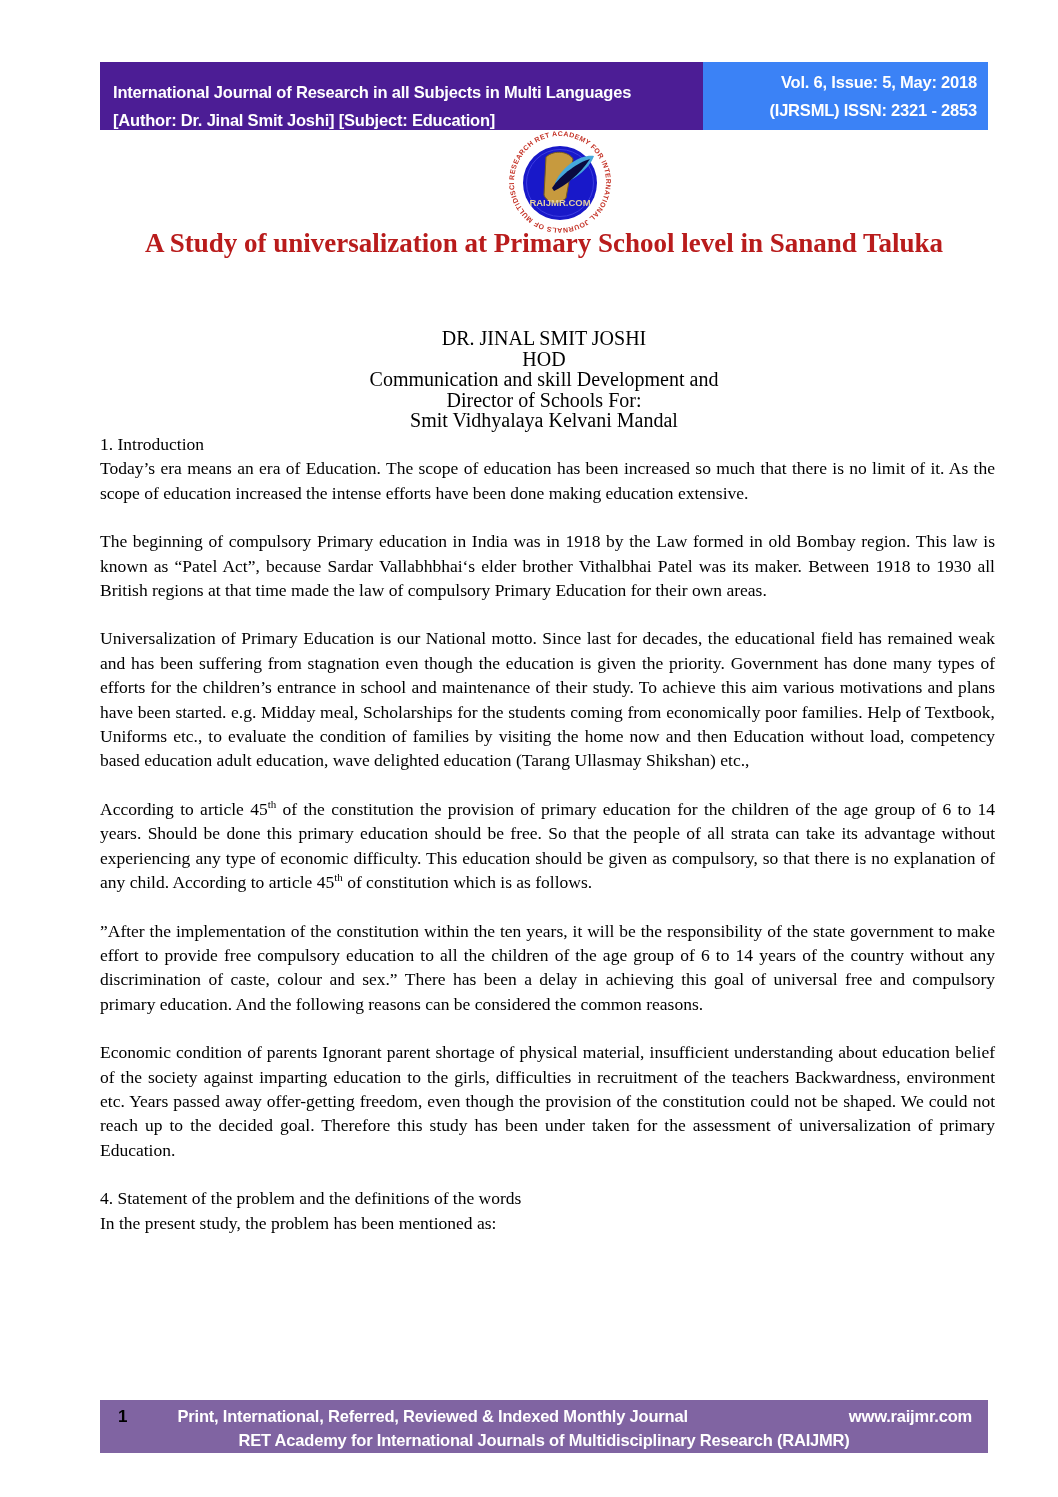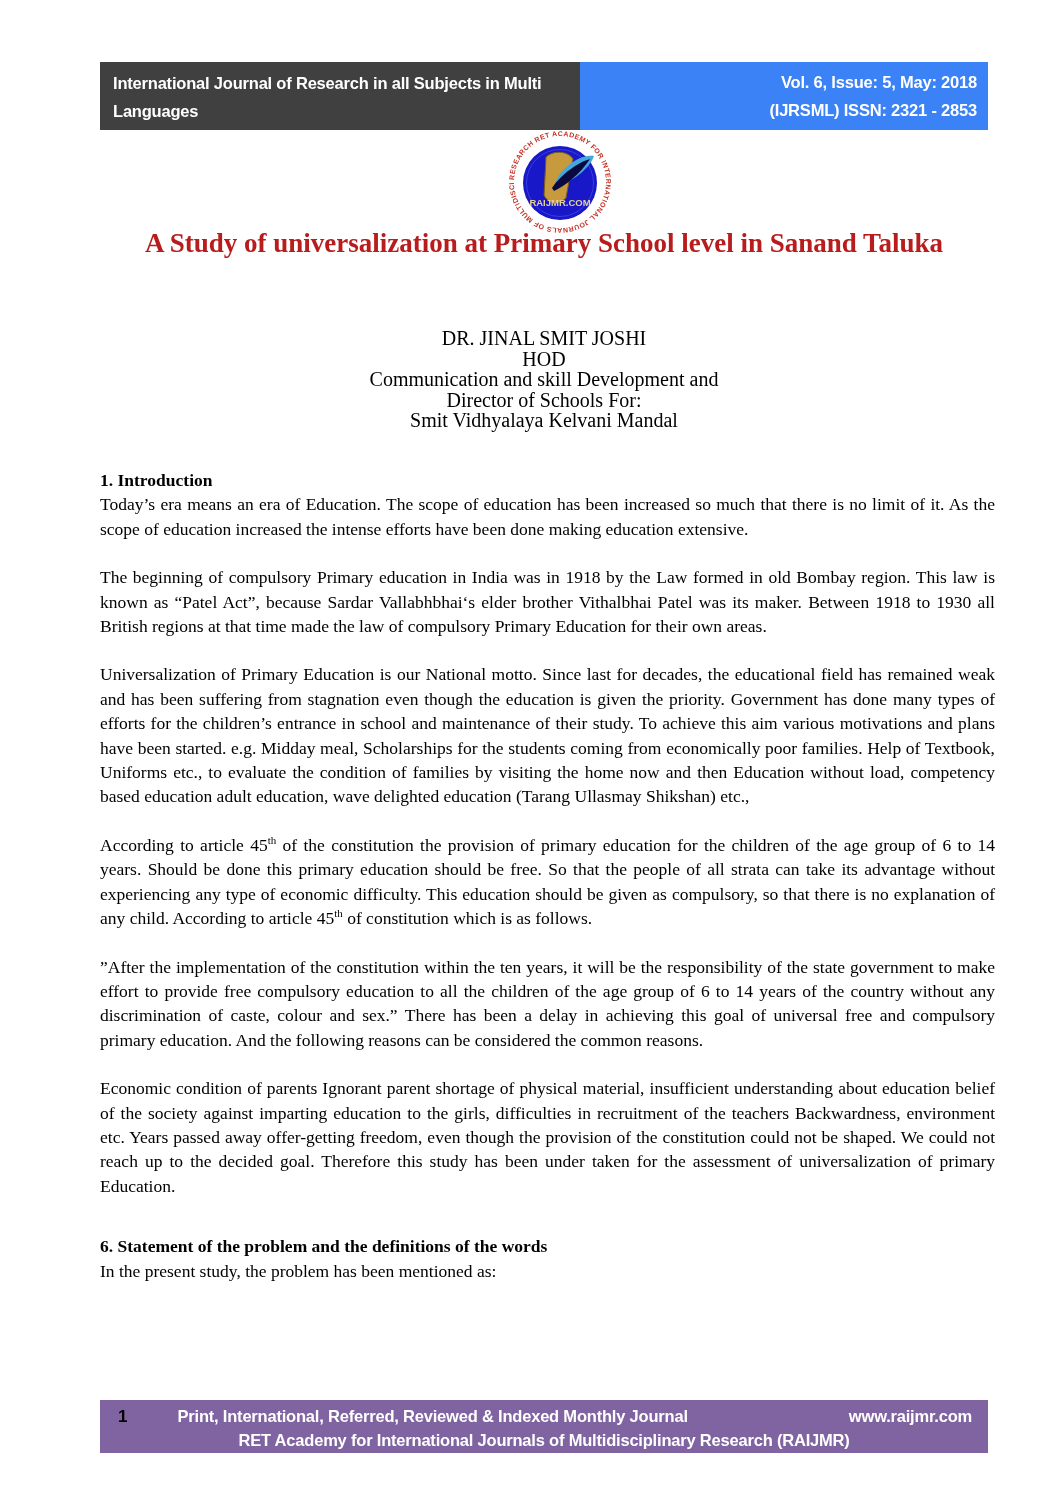--- a/index.html
+++ b/index.html
@@ -3,23 +3,23 @@
 <meta charset="utf-8">
 <style>
   html,body{margin:0;padding:0;}
   body{
     width:1058px;height:1497px;position:relative;background:#ffffff;
     font-family:"Liberation Serif",serif;color:#111111;overflow:hidden;
   }
   
   .header-bar{position:absolute;left:100px;top:62px;width:888px;height:68px;display:flex;}
   .header-left{
-    width:480px;background:#404040;color:#ffffff;box-sizing:border-box;
+    width:603px;background:#4c1d95;color:#ffffff;box-sizing:border-box;
     font-family:"Liberation Sans",sans-serif;font-weight:bold;font-size:16.5px;
-    padding:7px 0 0 13px;line-height:28px;letter-spacing:-0.2px;
+    padding:16px 0 0 13px;line-height:28px;letter-spacing:-0.2px;
   }
   .header-right{
     flex:1;background:#3b82f6;color:#ffffff;box-sizing:border-box;text-align:right;
     font-family:"Liberation Sans",sans-serif;font-weight:bold;font-size:16.5px;
     padding:6px 11px 0 0;line-height:28px;letter-spacing:-0.2px;
   }
   
   .logo-wrap{position:absolute;left:497px;top:126px;width:126px;height:112px;}
   
   .paper-title{
@@ -28,21 +28,21 @@
   }
   .author-block{
     position:absolute;left:100px;top:328px;width:888px;text-align:center;
     font-size:20px;line-height:20.5px;color:#000000;
   }
   
   .content{
     position:absolute;left:100px;top:432px;width:895px;
     font-size:17.5px;line-height:24.4px;text-align:justify;color:#000000;
   }
-  .section-heading{font-weight:bold;text-align:left;margin-top:36px;}
+  .section-heading{font-weight:normal;text-align:left;}
   .para{margin:0 0 24px 0;}
   .para:last-child{margin-bottom:0;}
   sup{font-size:11px;line-height:0;}
   
   .footer-bar{
     position:absolute;left:100px;top:1400px;width:888px;height:53px;background:#8064A2;
     color:#ffffff;font-family:"Liberation Sans",sans-serif;font-weight:bold;
     font-size:16.5px;box-sizing:border-box;padding-top:4px;
   }
   .footer-row1{display:flex;align-items:baseline;padding:0 16px 0 18px;line-height:24px;}
@@ -93,21 +93,21 @@
   </div>
 
 <div class="content">
     <div class="section-heading">1. Introduction</div>
     <p class="para">Today’s era means an era of Education. The scope of education has been increased so much that there is no limit of it. As the scope of education increased the intense efforts have been done making education extensive.</p>
     <p class="para">The beginning of compulsory Primary education in India was in 1918 by the Law formed in old Bombay region. This law is known as “Patel Act”, because Sardar Vallabhbhai‘s elder brother Vithalbhai Patel was its maker. Between 1918 to 1930 all British regions at that time made the law of compulsory Primary Education for their own areas.</p>
     <p class="para">Universalization of Primary Education is our National motto. Since last for decades, the educational field has remained weak and has been suffering from stagnation even though the education is given the priority. Government has done many types of efforts for the children’s entrance in school and maintenance of their study. To achieve this aim various motivations and plans have been started. e.g. Midday meal, Scholarships for the students coming from economically poor families. Help of Textbook, Uniforms etc., to evaluate the condition of families by visiting the home now and then Education without load, competency based education adult education, wave delighted education (Tarang Ullasmay Shikshan) etc.,</p>
     <p class="para">According to article 45<sup>th</sup> of the constitution the provision of primary education for the children of the age group of 6 to 14 years. Should be done this primary education should be free. So that the people of all strata can take its advantage without experiencing any type of economic difficulty. This education should be given as compulsory, so that there is no explanation of any child. According to article 45<sup>th</sup> of constitution which is as follows.</p>
     <p class="para">”After the implementation of the constitution within the ten years, it will be the responsibility of the state government to make effort to provide free compulsory education to all the children of the age group of 6 to 14 years of the country without any discrimination of caste, colour and sex.” There has been a delay in achieving this goal of universal free and compulsory primary education. And the following reasons can be considered the common reasons.</p>
     <p class="para">Economic condition of parents Ignorant parent shortage of physical material, insufficient understanding about education belief of the society against imparting education to the girls, difficulties in recruitment of the teachers Backwardness, environment etc. Years passed away offer-getting freedom, even though the provision of the constitution could not be shaped. We could not reach up to the decided goal. Therefore this study has been under taken for the assessment of universalization of primary Education.</p>
-    <div class="section-heading">6. Statement of the problem and the definitions of the words</div>
+    <div class="section-heading">4. Statement of the problem and the definitions of the words</div>
     <p class="para">In the present study, the problem has been mentioned as:</p>
   </div>
 
 <div class="footer-bar">
   <div class="footer-row1">
     <span class="footer-pagenum">1</span>
     <span class="footer-label">Print, International, Referred,  Reviewed &amp; Indexed Monthly Journal</span>
     <span class="footer-url">www.raijmr.com</span>
   </div>
   <div class="footer-row2">RET Academy for International Journals of Multidisciplinary Research (RAIJMR)</div>

